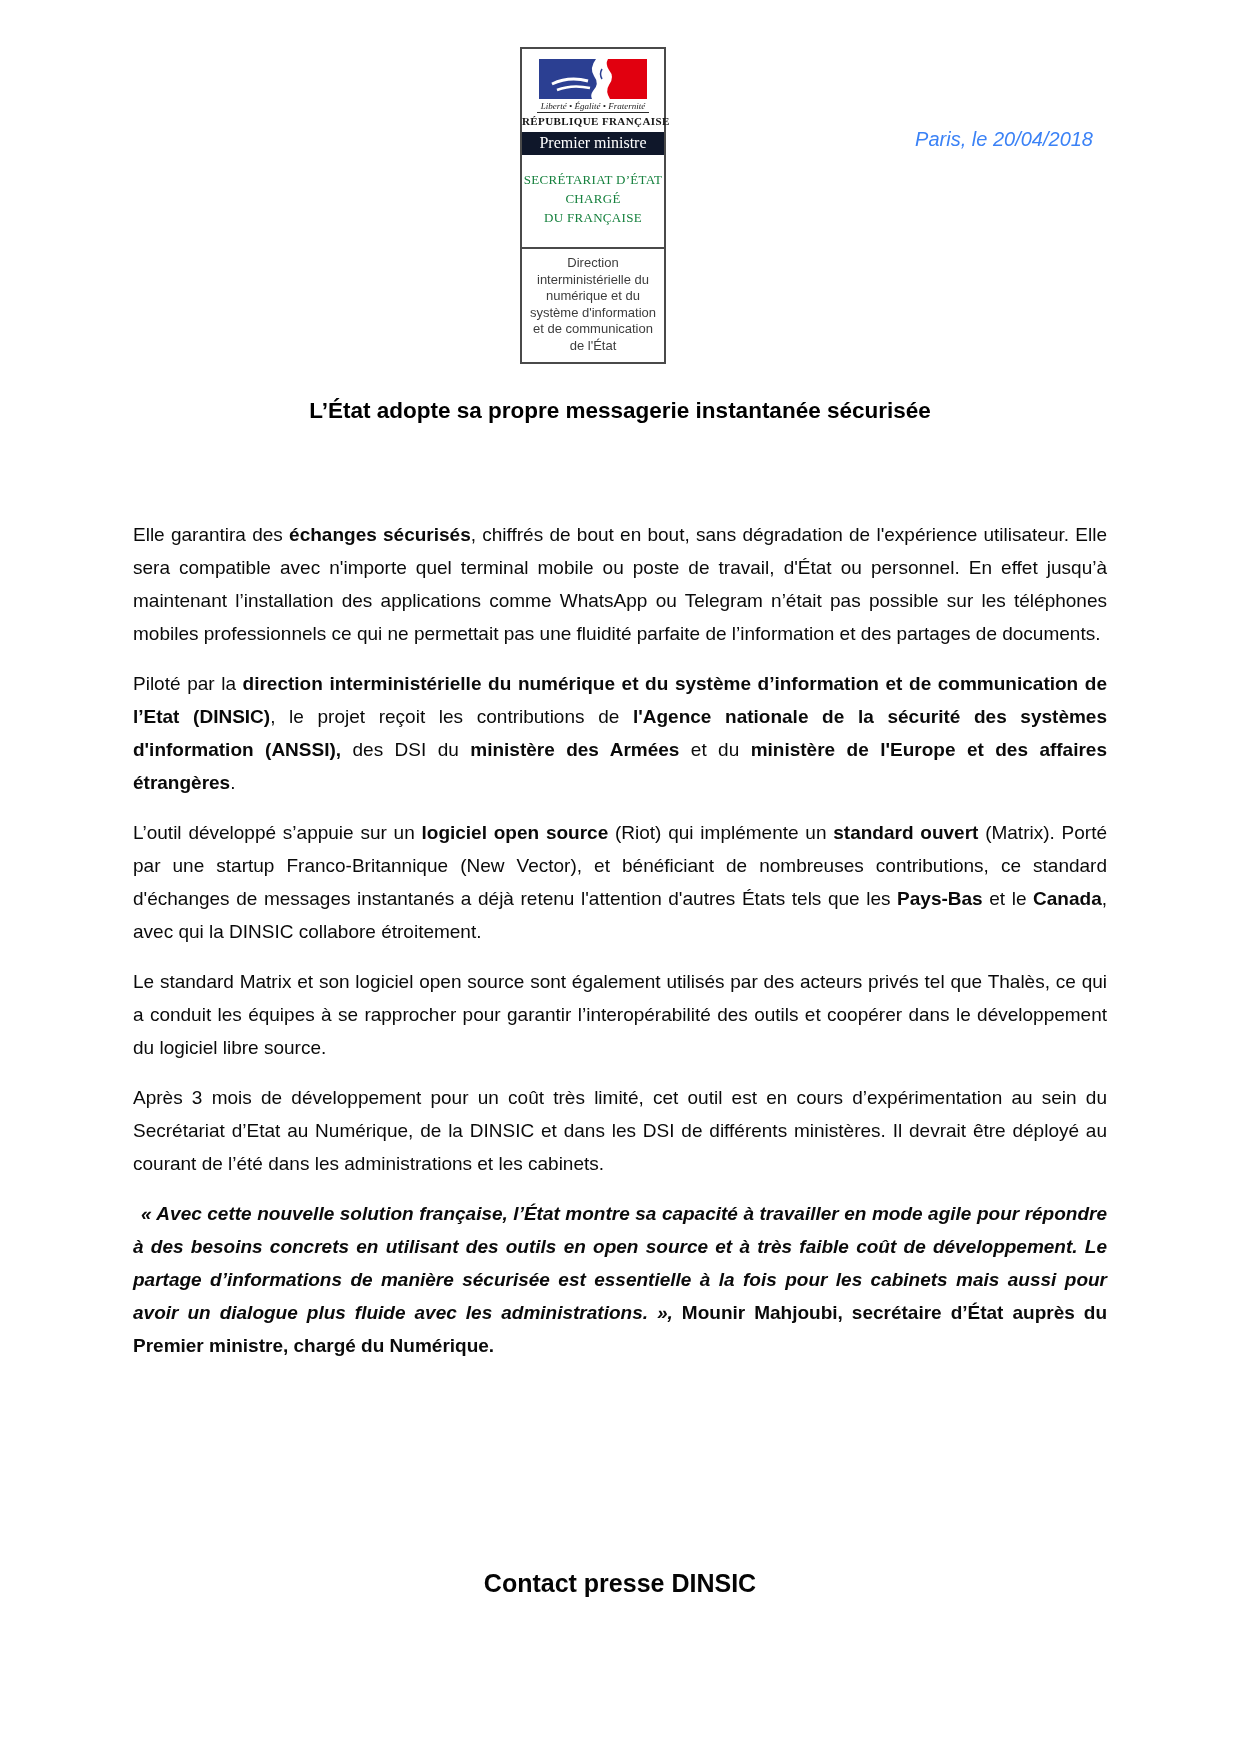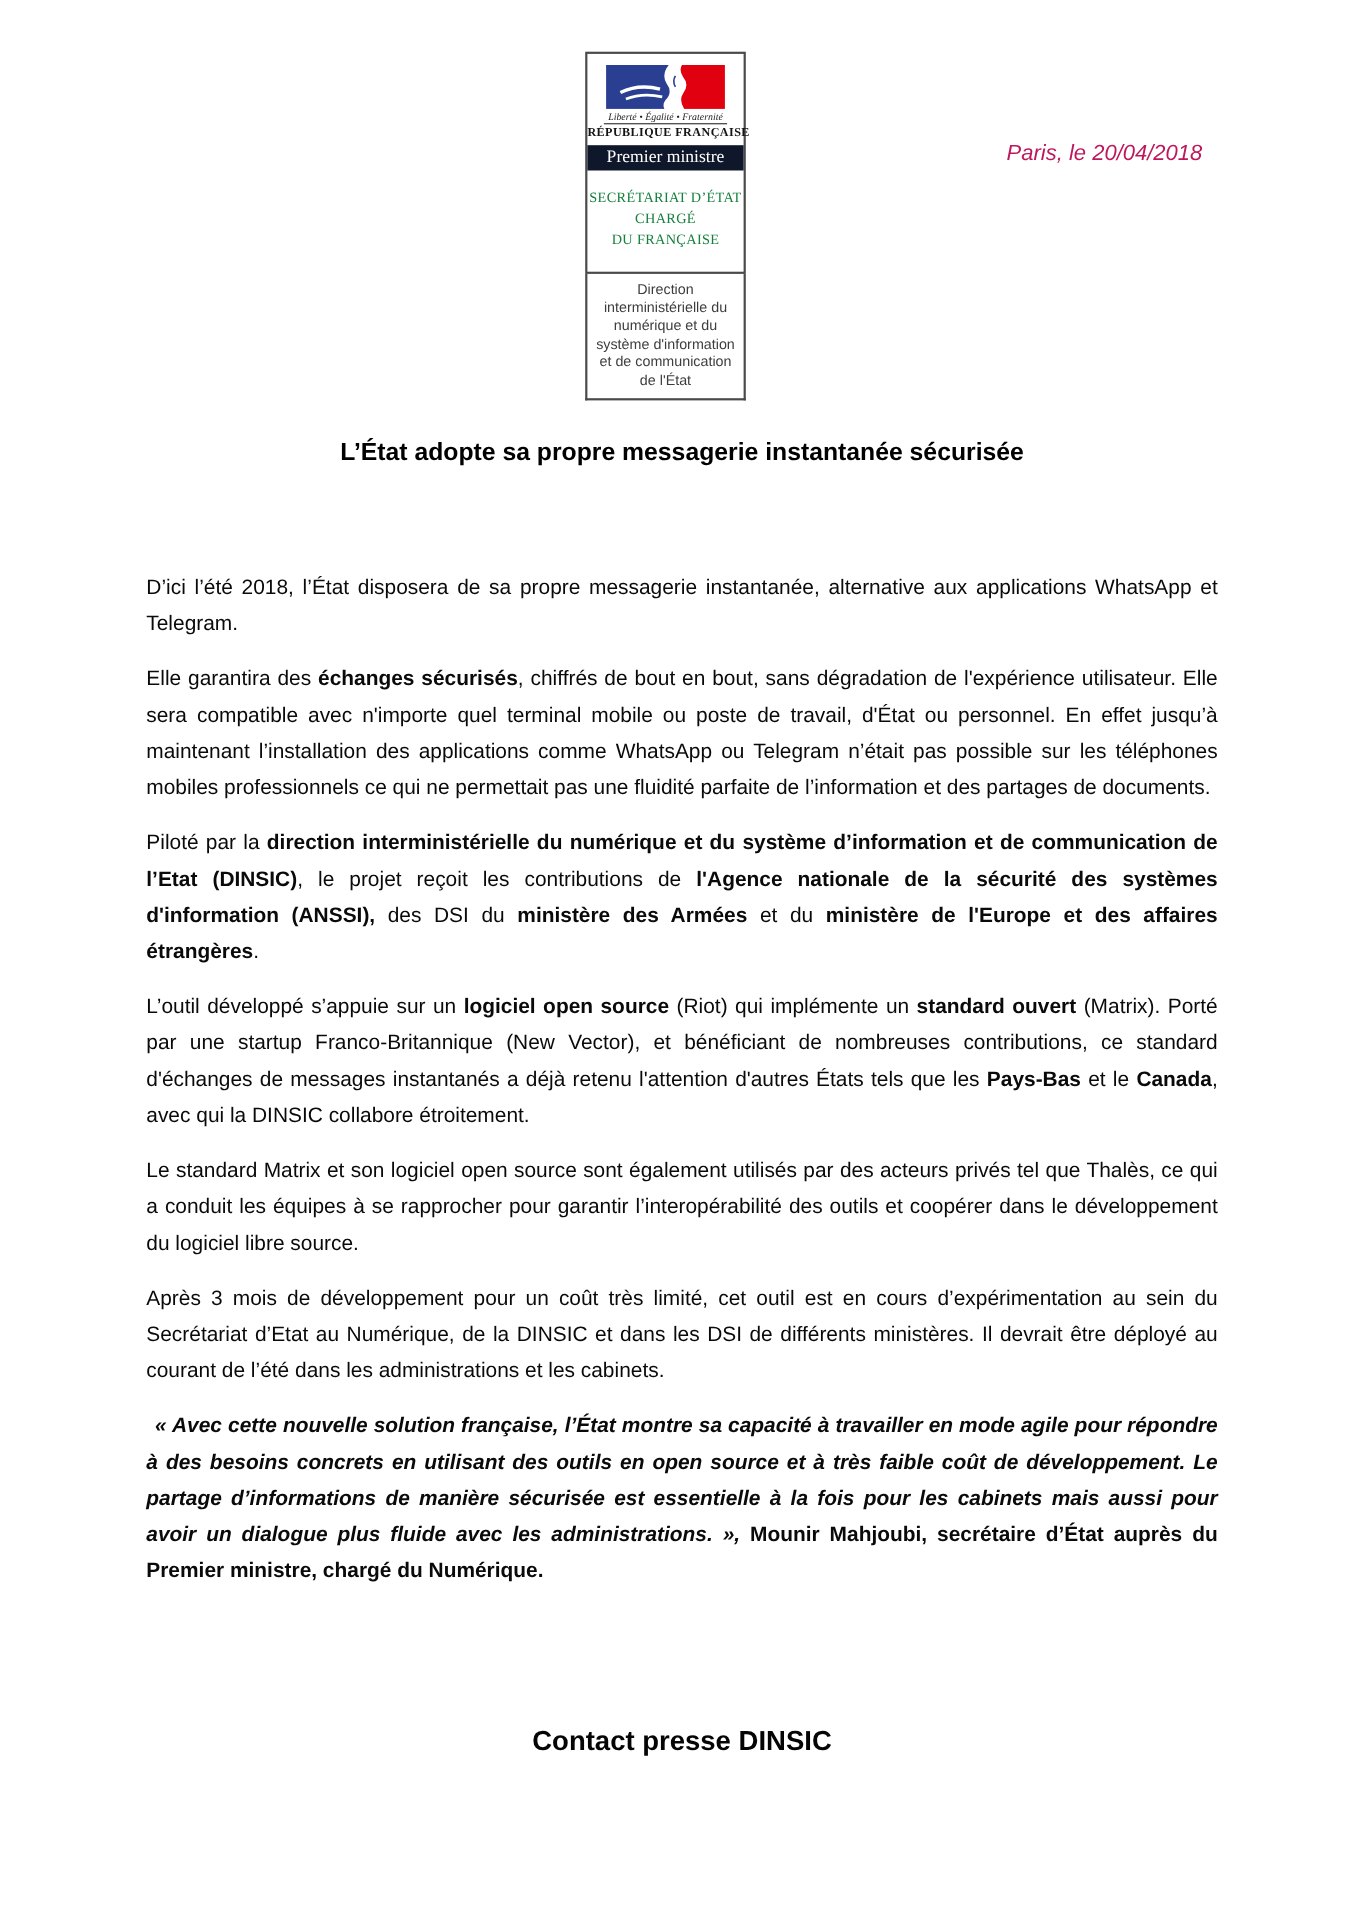--- a/index.html
+++ b/index.html
@@ -9,21 +9,21 @@
     height: 1754px;
     background: #ffffff;
     font-family: "Liberation Sans", sans-serif;
     color: #050505;
     overflow: hidden;
   }
 
   
   .logo-block {
     position: absolute;
-    left: 532px;
+    left: 520px;
     top: 47px;
     width: 146px;
   }
   .logo-box-top {
     border: 2px solid #4a4a4a;
     background: #fff;
     box-sizing: border-box;
     padding-bottom: 20px;
   }
   .flag {
@@ -81,21 +81,21 @@
     text-align: center;
     font-size: 13px;
     line-height: 16.5px;
     color: #3d3d3d;
   }
   .date {
     position: absolute;
     top: 128px;
     right: 147px;
     font-style: italic;
-    color: #be185d;
+    color: #3b82f6;
     font-size: 20px;
   }
 
   
   .title {
     position: absolute;
     top: 398px;
     left: 133px;
     width: 974px;
     margin: 0;
@@ -161,21 +161,20 @@
       </div>
     </div>
     <div class="logo-box-bottom">Direction interministérielle du numérique et du système d'information et de communication de l'État</div>
   </div>
 
   <div class="date">Paris, le 20/04/2018</div>
 
   <h1 class="title">L’État adopte sa propre messagerie instantanée sécurisée</h1>
 
   <main class="body-text">
-    <p><span>D’ici l’été 2018, l’État disposera de sa propre messagerie instantanée, alternative aux applications WhatsApp et Telegram.</span></p>
     <p><span>Elle garantira des </span><span style="font-weight: bold;">échanges sécurisés</span><span>, chiffrés de bout en bout, sans dégradation de l'expérience utilisateur. Elle sera compatible avec n'importe quel terminal mobile ou poste de travail, d'État ou personnel. En effet jusqu’à maintenant l’installation des applications comme WhatsApp ou Telegram n’était pas possible sur les téléphones mobiles professionnels ce qui ne permettait pas une fluidité parfaite de l’information et des partages de documents.</span></p>
     <p><span>Piloté par la </span><span style="font-weight: bold;">direction interministérielle du numérique et du système d’information et de communication de l’Etat (DINSIC)</span><span>, le projet reçoit les contributions de </span><span style="font-weight: bold;">l'Agence nationale de la sécurité des systèmes d'information (ANSSI),</span><span> des DSI du </span><span style="font-weight: bold;">ministère des Armées</span><span> et du </span><span style="font-weight: bold;">ministère de l'Europe et des affaires étrangères</span><span>.</span></p>
     <p><span>L’outil développé s’appuie sur un </span><span style="font-weight: bold;">logiciel open source</span><span> (Riot) qui implémente un </span><span style="font-weight: bold;">standard ouvert</span><span> (Matrix). Porté par une startup Franco-Britannique (New Vector), et bénéficiant de nombreuses contributions, ce standard d'échanges de messages instantanés a déjà retenu l'attention d'autres États tels que les </span><span style="font-weight: bold;">Pays-Bas</span><span> et le </span><span style="font-weight: bold;">Canada</span><span>, avec qui la DINSIC collabore étroitement.</span></p>
     <p><span>Le standard Matrix et son logiciel open source sont également utilisés par des acteurs privés tel que Thalès, ce qui a conduit les équipes à se rapprocher pour garantir l’interopérabilité des outils et coopérer dans le développement du logiciel libre source.</span></p>
     <p><span>Après 3 mois de développement pour un coût très limité, cet outil est en cours d’expérimentation au sein du Secrétariat d’Etat au Numérique, de la DINSIC et dans les DSI de différents ministères. Il devrait être déployé au courant de l’été dans les administrations et les cabinets.</span></p>
     <p class="quote"><span style="font-weight: bold; font-style: italic;">« Avec cette nouvelle solution française, l’État montre sa capacité à travailler en mode agile pour répondre à des besoins concrets en utilisant des outils en open source et à très faible coût de développement. Le partage d’informations de manière sécurisée est essentielle à la fois pour les cabinets mais aussi pour avoir un dialogue plus fluide avec les administrations. »,</span><span style="font-weight: bold;"> Mounir Mahjoubi, secrétaire d’État auprès du Premier ministre, chargé du Numérique.</span></p>
   </main>
 
   <footer class="footer">
     <div class="contact-title">Contact presse DINSIC</div>

